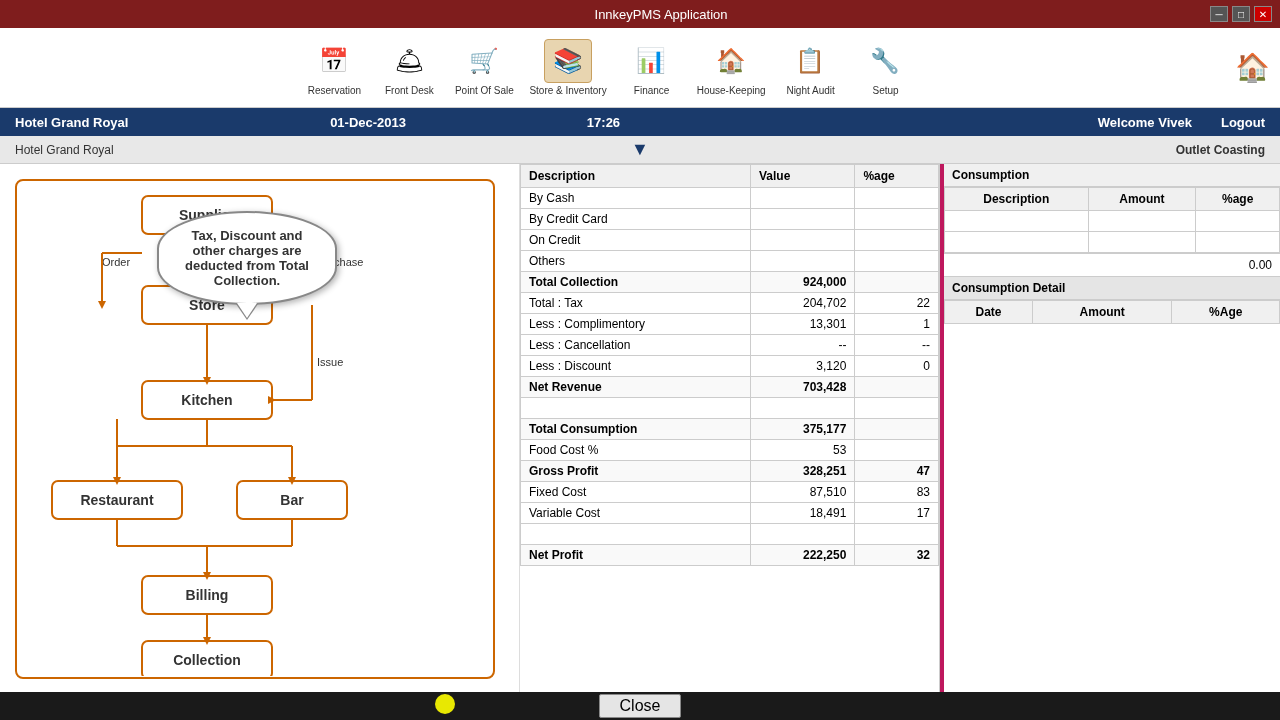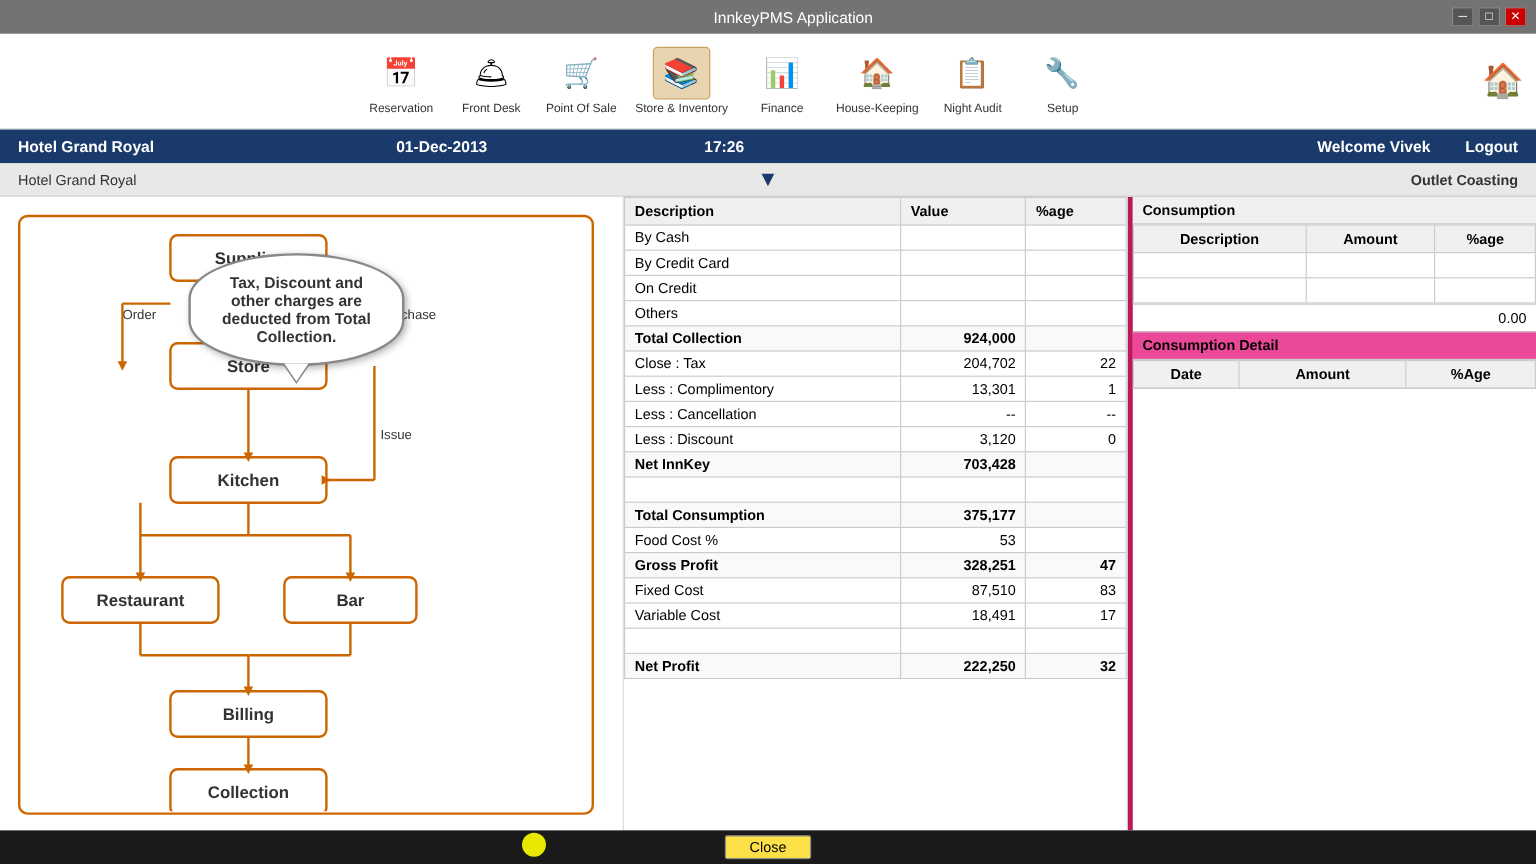--- a/index.html
+++ b/index.html
@@ -1,20 +1,20 @@
 <!DOCTYPE html>
 <html><head>
   <meta charset="utf-8">
   <style>
     * { box-sizing: border-box; margin: 0; padding: 0; }
     body { font-family: Arial, sans-serif; font-size: 12px; background: #c0c0c0; width: 1280px; height: 720px; overflow: hidden; }
 
     
     .window-chrome {
-      background: #737373;
+      background: #7f1d1d;
       height: 28px;
       display: flex;
       align-items: center;
       justify-content: center;
       position: relative;
       color: white;
       font-size: 13px;
       padding-left: 42px;
     }
     .window-controls {
@@ -253,21 +253,21 @@
       border: 1px solid #ccc;
       padding: 3px 8px;
     }
     .consumption-amount {
       text-align: right;
       padding: 4px 8px;
       font-size: 12px;
       border-top: 1px solid #ccc;
     }
     .consumption-detail-header {
-      background: #ec4899;
+      background: #e5e5e5;
       padding: 4px 8px;
       font-weight: bold;
       border-bottom: 1px solid #ccc;
       border-top: 1px solid #ccc;
       font-size: 12px;
     }
     .consumption-detail-table table {
       width: 100%;
       border-collapse: collapse;
       font-size: 12px;
@@ -281,25 +281,25 @@
     
     .bottom-bar {
       background: #1a1a1a;
       height: 28px;
       display: flex;
       align-items: center;
       justify-content: center;
       position: relative;
     }
     .close-btn-bottom {
-      background: #fde047;
+      background: #e5e5e5;
       border: 1px solid #888;
       padding: 2px 20px;
       cursor: pointer;
-      font-size: 12px;
+      font-size: 16px;
       border-radius: 2px;
     }
     .cursor-indicator {
       position: absolute;
       left: 435px;
       top: 2px;
       width: 20px;
       height: 20px;
       background: #ffff00;
       border-radius: 50%;
@@ -491,41 +491,41 @@
               <td>Others</td>
               <td class="num"></td>
               <td class="num"></td>
             </tr>
             <tr class="total-row">
               <td>Total Collection</td>
               <td class="num">924,000</td>
               <td class="num"></td>
             </tr>
             <tr>
-              <td>Close : Tax</td>
+              <td>Total : Tax</td>
               <td class="num">204,702</td>
               <td class="num">22</td>
             </tr>
             <tr>
               <td>Less : Complimentory</td>
               <td class="num">13,301</td>
               <td class="num">1</td>
             </tr>
             <tr>
               <td>Less : Cancellation</td>
               <td class="num">--</td>
               <td class="num">--</td>
             </tr>
             <tr>
               <td>Less : Discount</td>
               <td class="num">3,120</td>
               <td class="num">0</td>
             </tr>
             <tr class="total-row">
-              <td>Net InnKey</td>
+              <td>Net Revenue</td>
               <td class="num">703,428</td>
               <td class="num"></td>
             </tr>
             <tr>
               <td>&nbsp;</td>
               <td></td>
               <td></td>
             </tr>
             <tr class="total-row">
               <td>Total Consumption</td>

